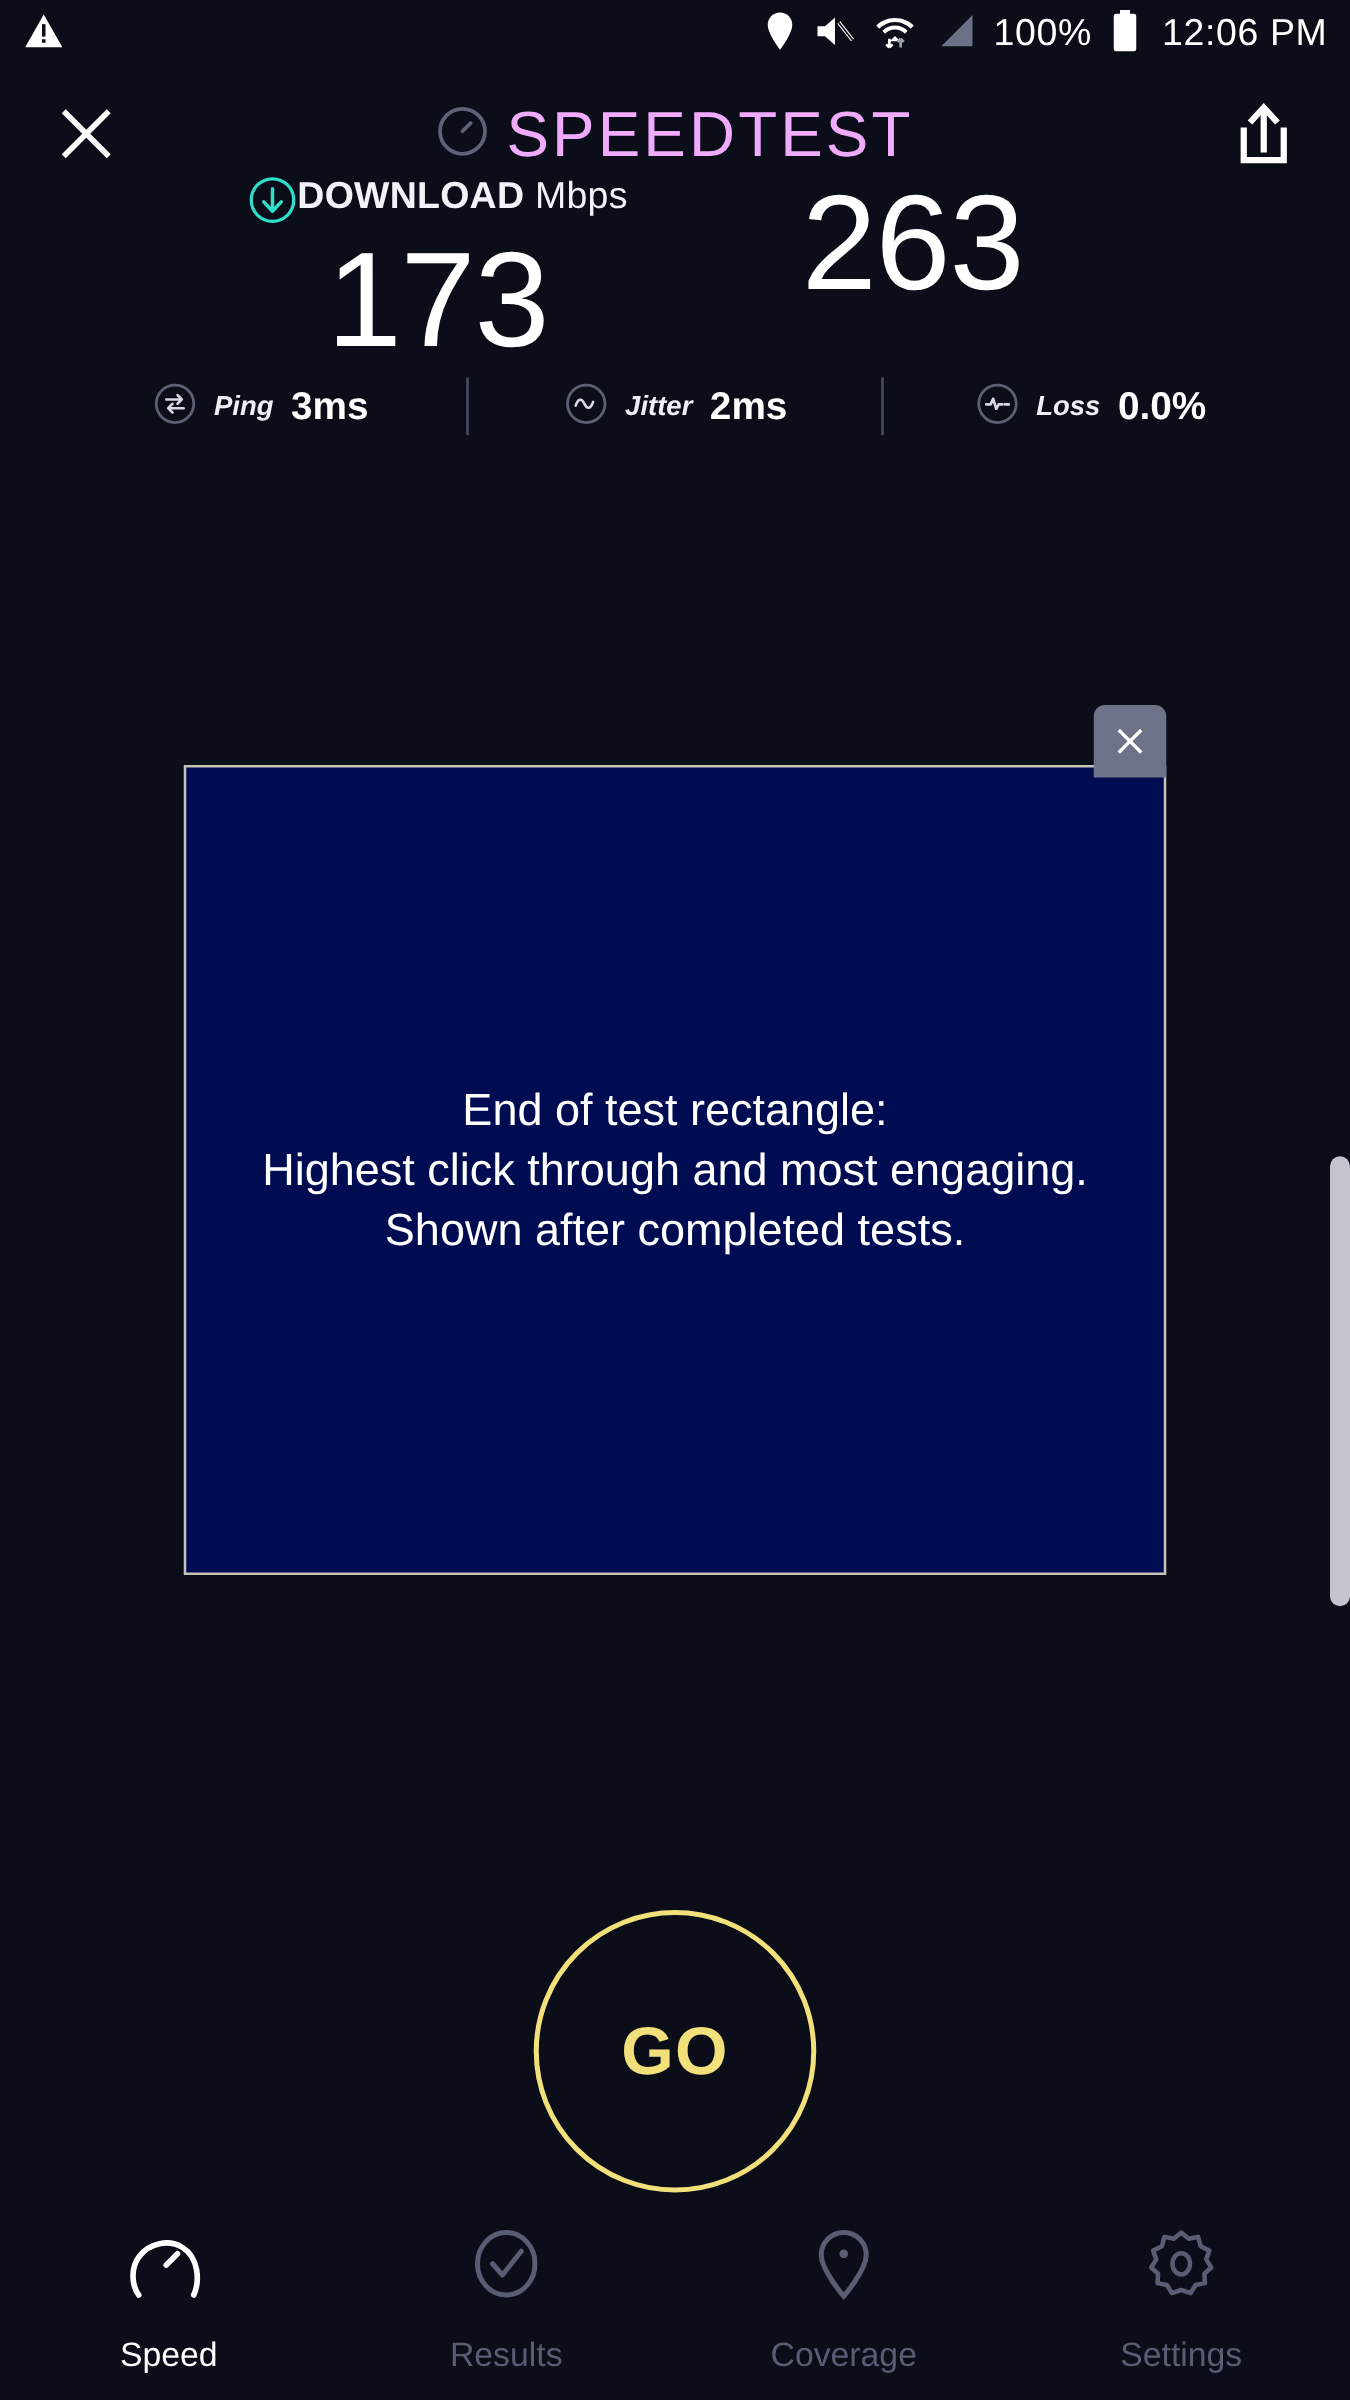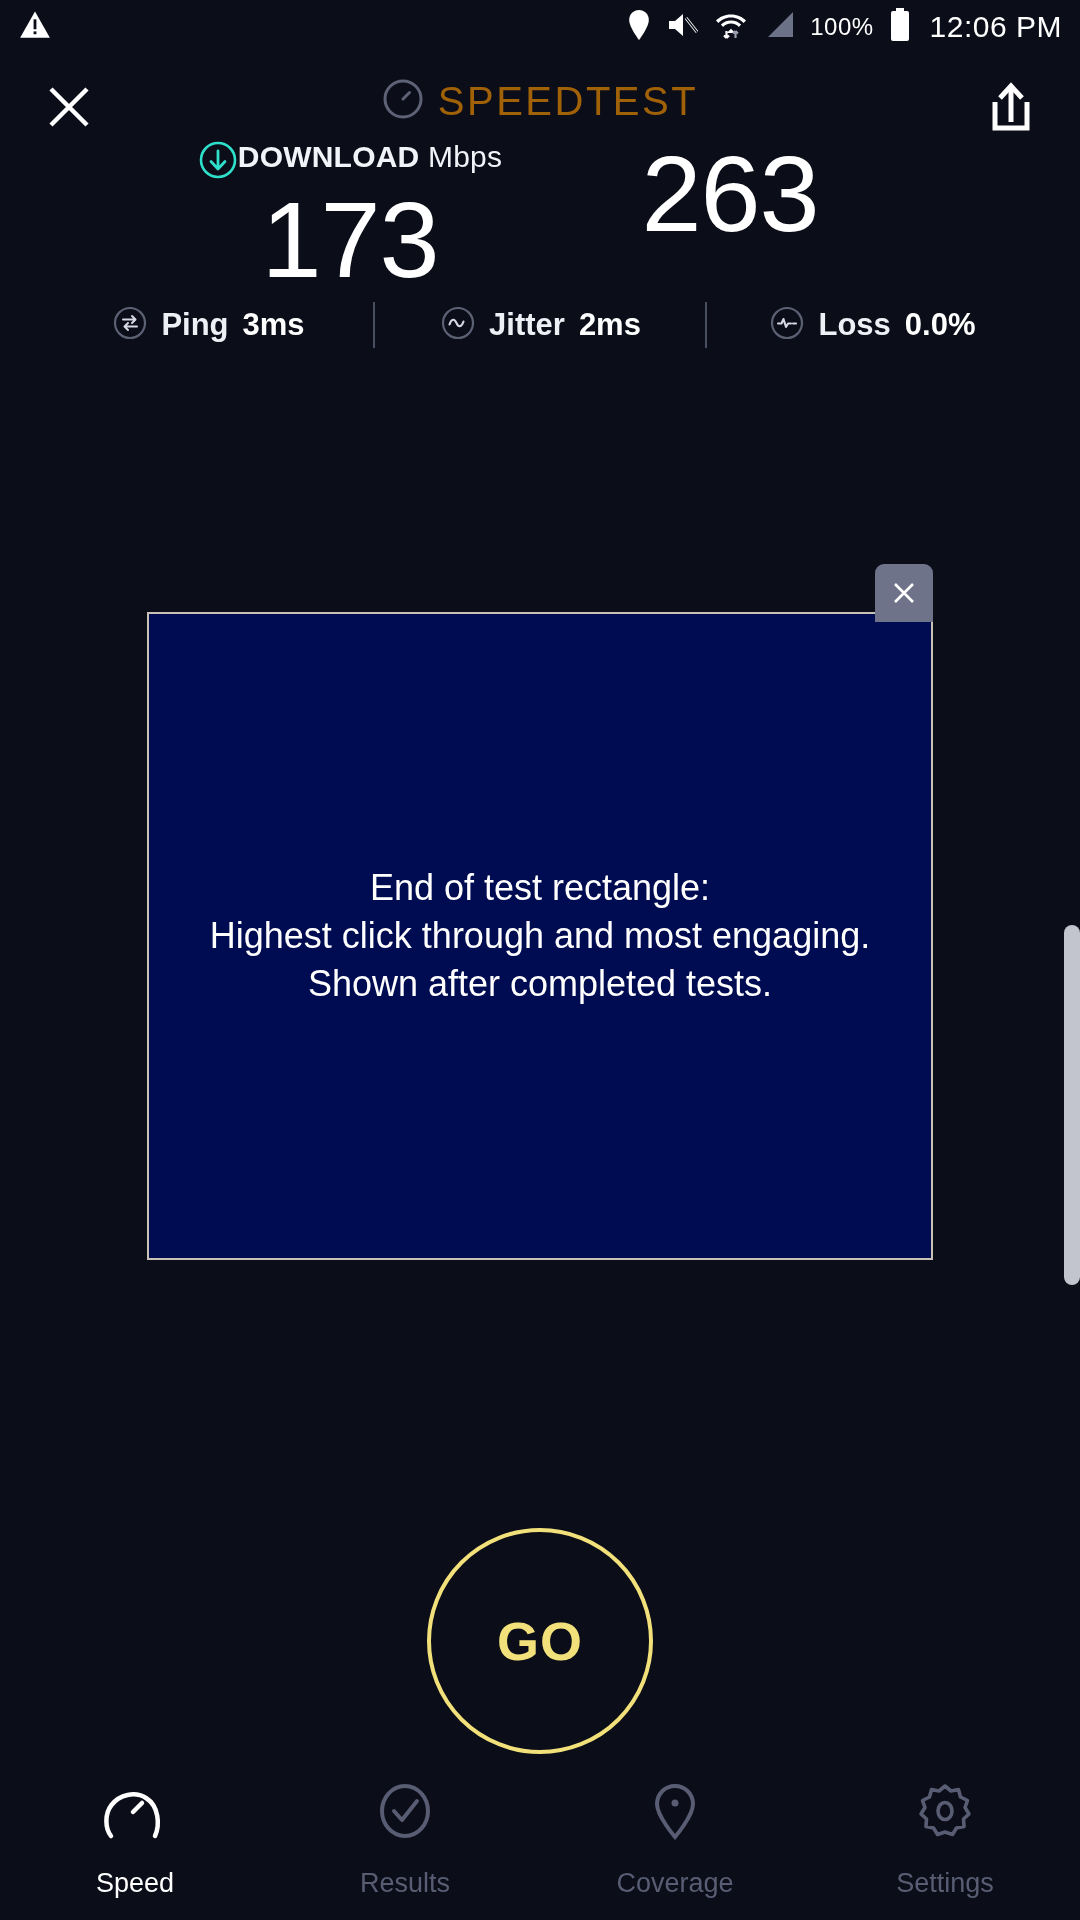--- a/index.html
+++ b/index.html
@@ -29,21 +29,21 @@
     box-sizing: border-box;
   }
   .sb-left { display: flex; align-items: center; }
   .sb-right {
     margin-left: auto;
     display: flex;
     align-items: center;
     gap: 14px;
   }
   .sb-battery-pct {
-    font-size: 24px;
+    font-size: 30px;
     letter-spacing: 0.5px;
     color: #ffffff;
     font-family: "Liberation Sans", sans-serif;
   }
   .sb-time {
     font-size: 30px;
     color: #ffffff;
     letter-spacing: 0.5px;
     margin-left: 4px;
   }
@@ -75,23 +75,23 @@
   .brand {
     position: absolute;
     left: 0; right: 0;
     top: 24px;
     display: flex;
     align-items: center;
     justify-content: center;
     gap: 14px;
   }
   .brand-text {
-    font-size: 40px;
+    font-size: 51px;
     letter-spacing: 2.5px;
-    color: #a16207;
+    color: #f0abfc;
     font-weight: 400;
   }
 
   
   .results {
     position: absolute;
     top: 140px; left: 0;
     width: 1080px;
   }
   .dl-ul-row {
@@ -136,23 +136,24 @@
     justify-content: center;
   }
   .pjl-item {
     display: flex;
     align-items: center;
     justify-content: center;
     gap: 12px;
     width: 330px;
   }
   .pjl-name {
-    font-size: 31px;
+    font-size: 22px;
     font-weight: 700;
     color: #eef0f6;
+    font-style: italic;
   }
   .pjl-val {
     font-size: 31px;
     font-weight: 700;
     color: #ffffff;
     margin-left: 2px;
   }
   .pjl-sep {
     width: 2px;
     height: 46px;

